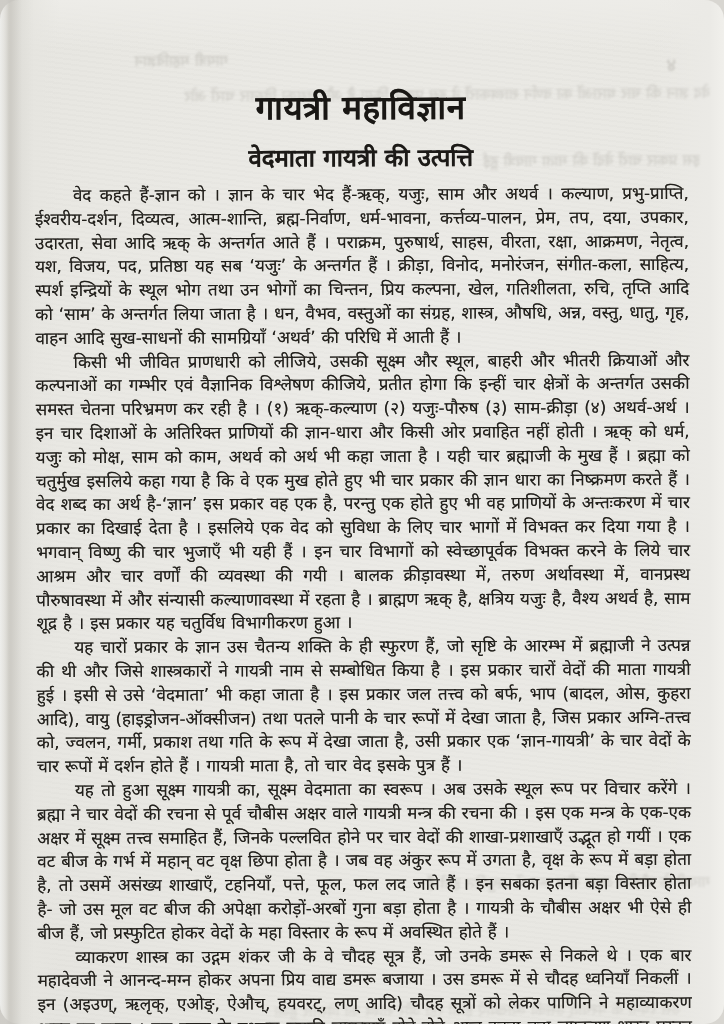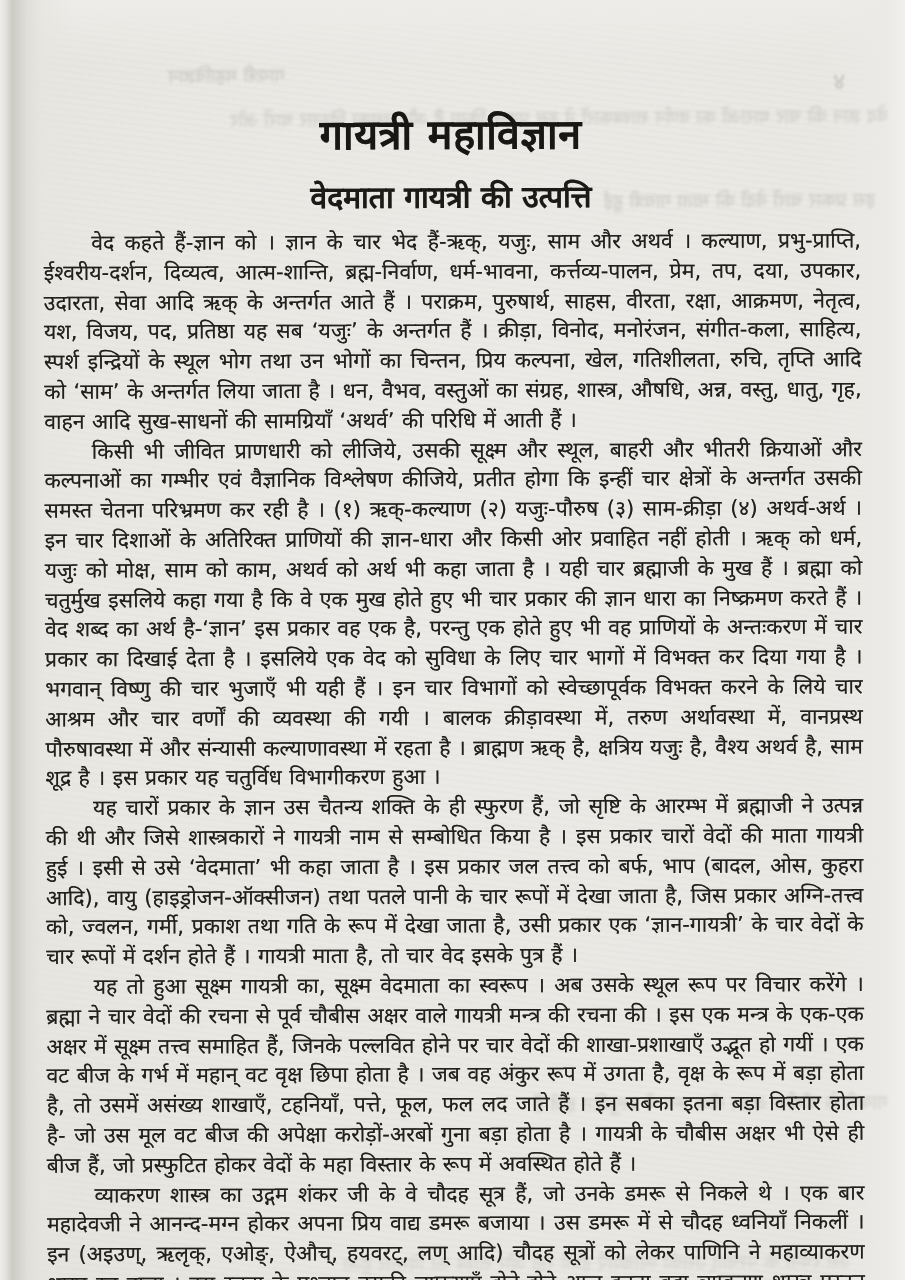--- a/index.html
+++ b/index.html
@@ -20,20 +20,21 @@
         rgba(234,233,229,0) 60px),
       linear-gradient(270deg,
         #f1f0ec 0px, #ebeae6 14px, rgba(234,233,229,0) 70px),
       linear-gradient(180deg,
         #edece8 0px, rgba(234,233,229,0) 50px),
       repeating-linear-gradient(7deg,
         rgba(0,0,0,0.012) 0 2px, rgba(255,255,255,0.015) 2px 5px),
       radial-gradient(ellipse at 55% 40%, #ecebe7 0%, #e9e8e3 60%, #e4e3de 100%);
     font-family: "DejaVu Sans", "Liberation Sans", sans-serif;
     color: #211f1c;
+    border-radius: 19px;
   }
   .content {
     position: absolute;
     inset: 0;
     transform: rotate(-0.2deg);
   }
   .page-title {
     position: absolute;
     top: 84px;
     left: 0;

